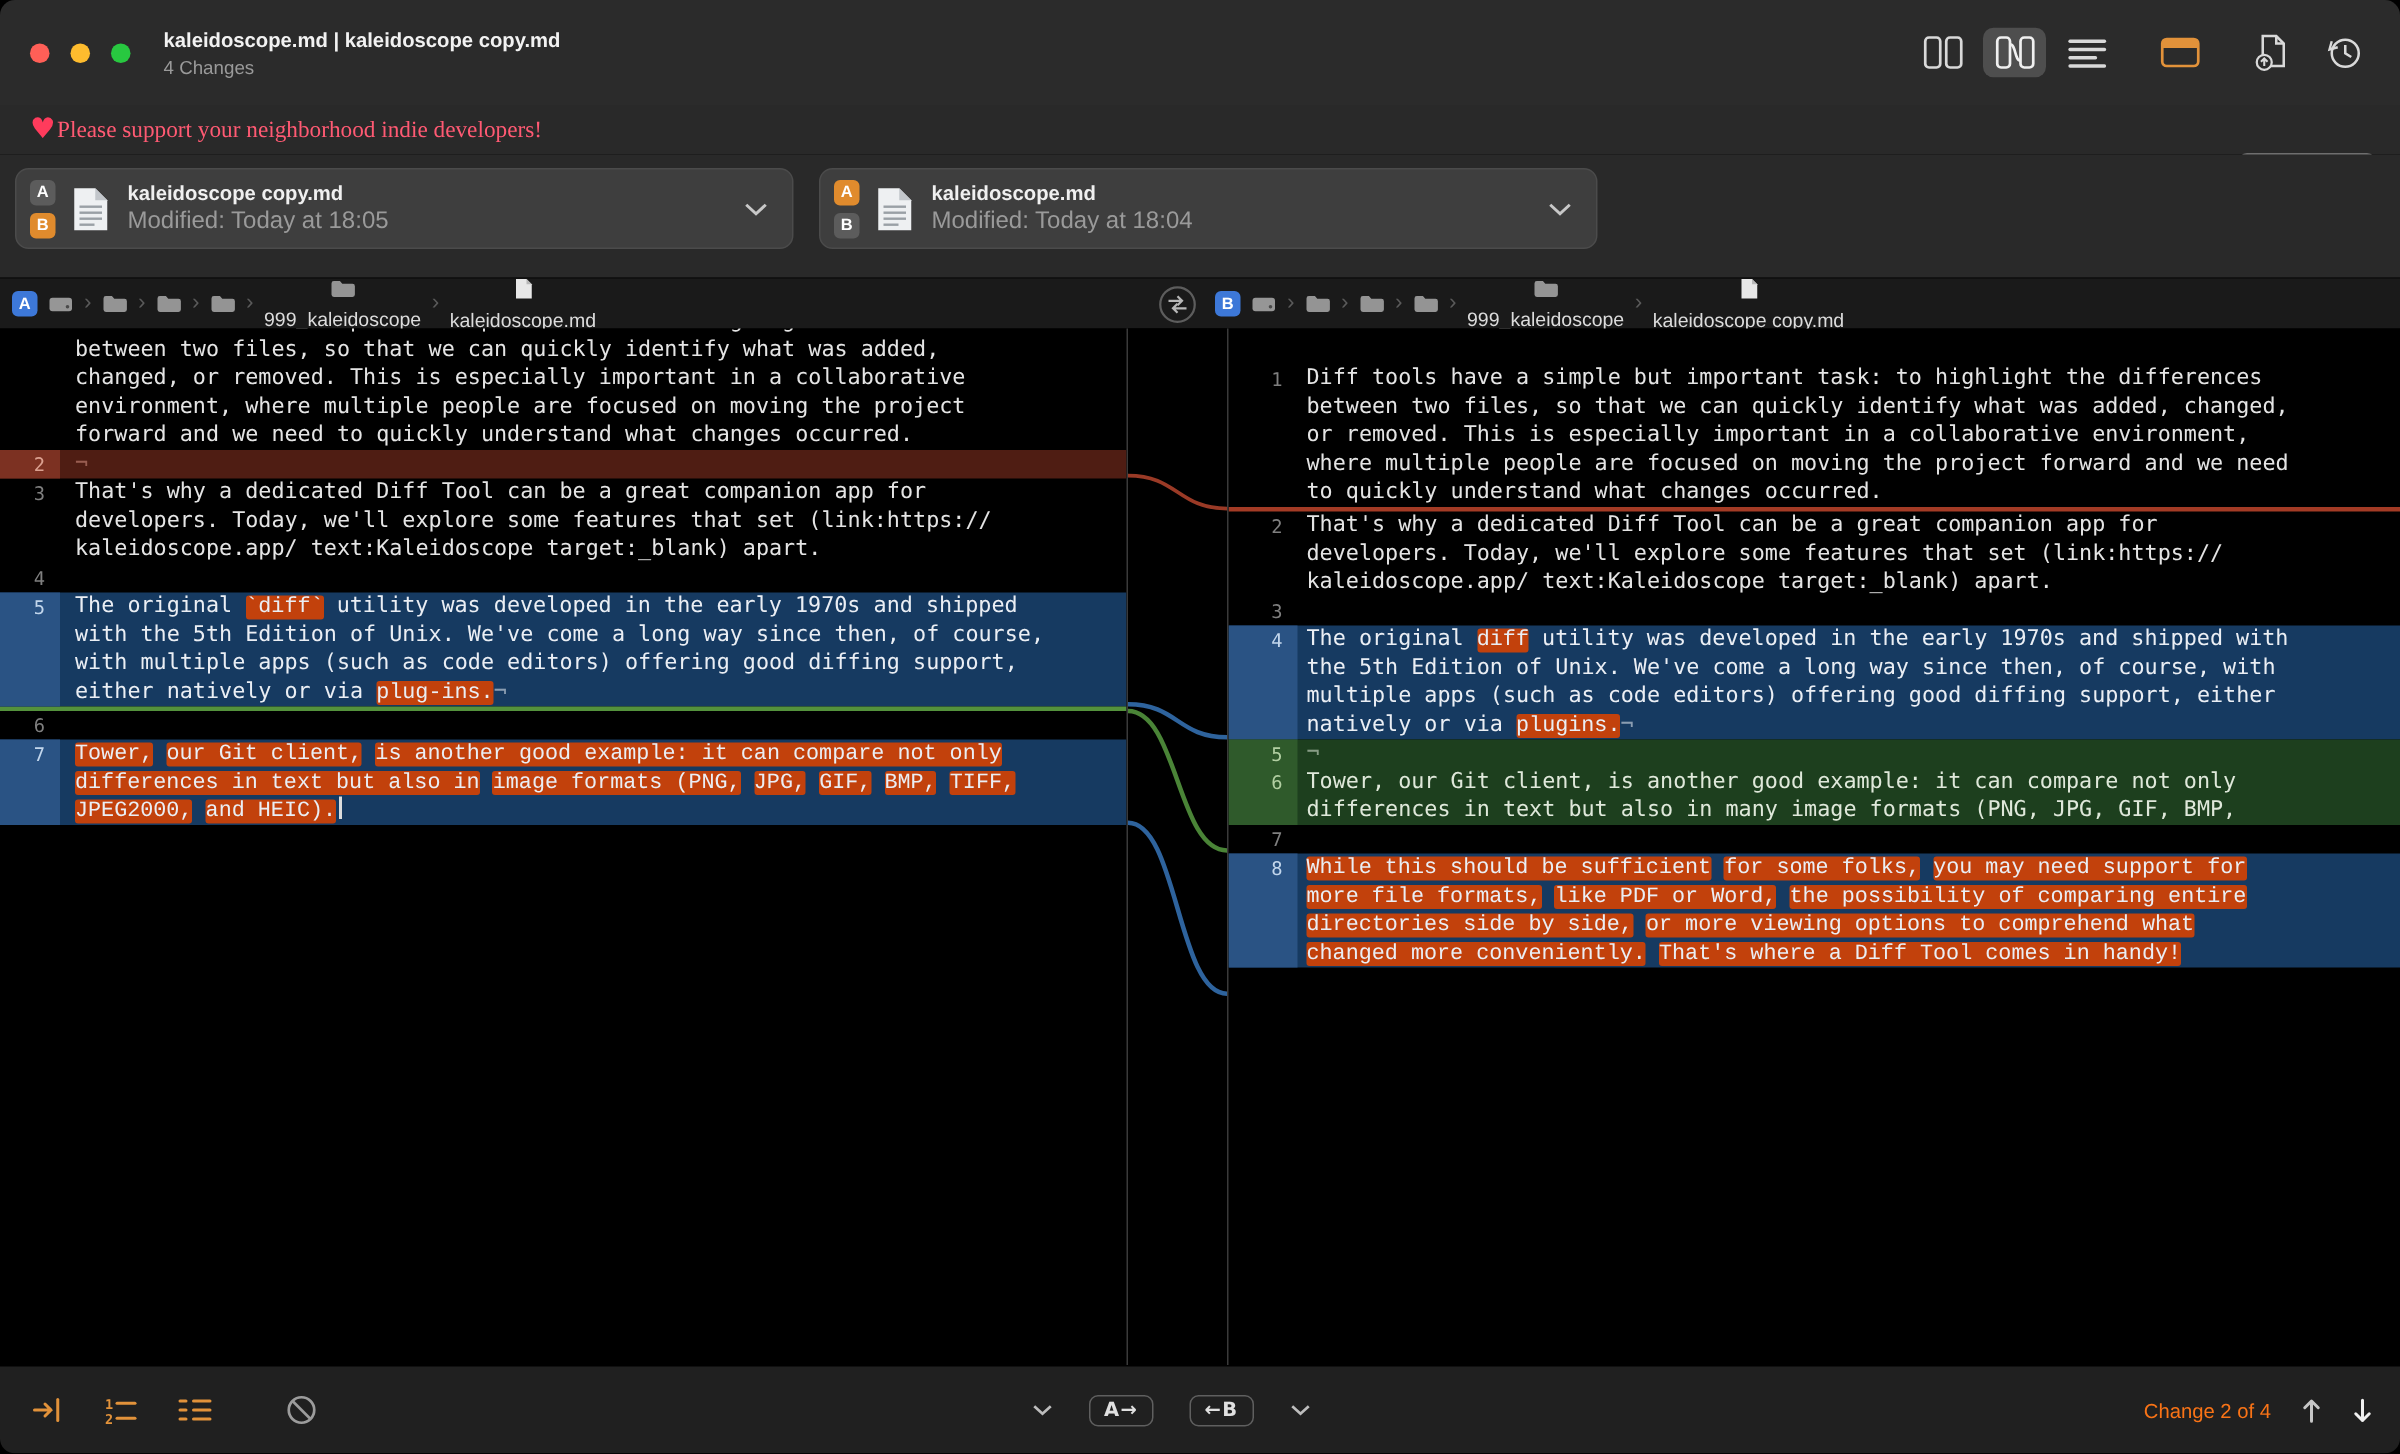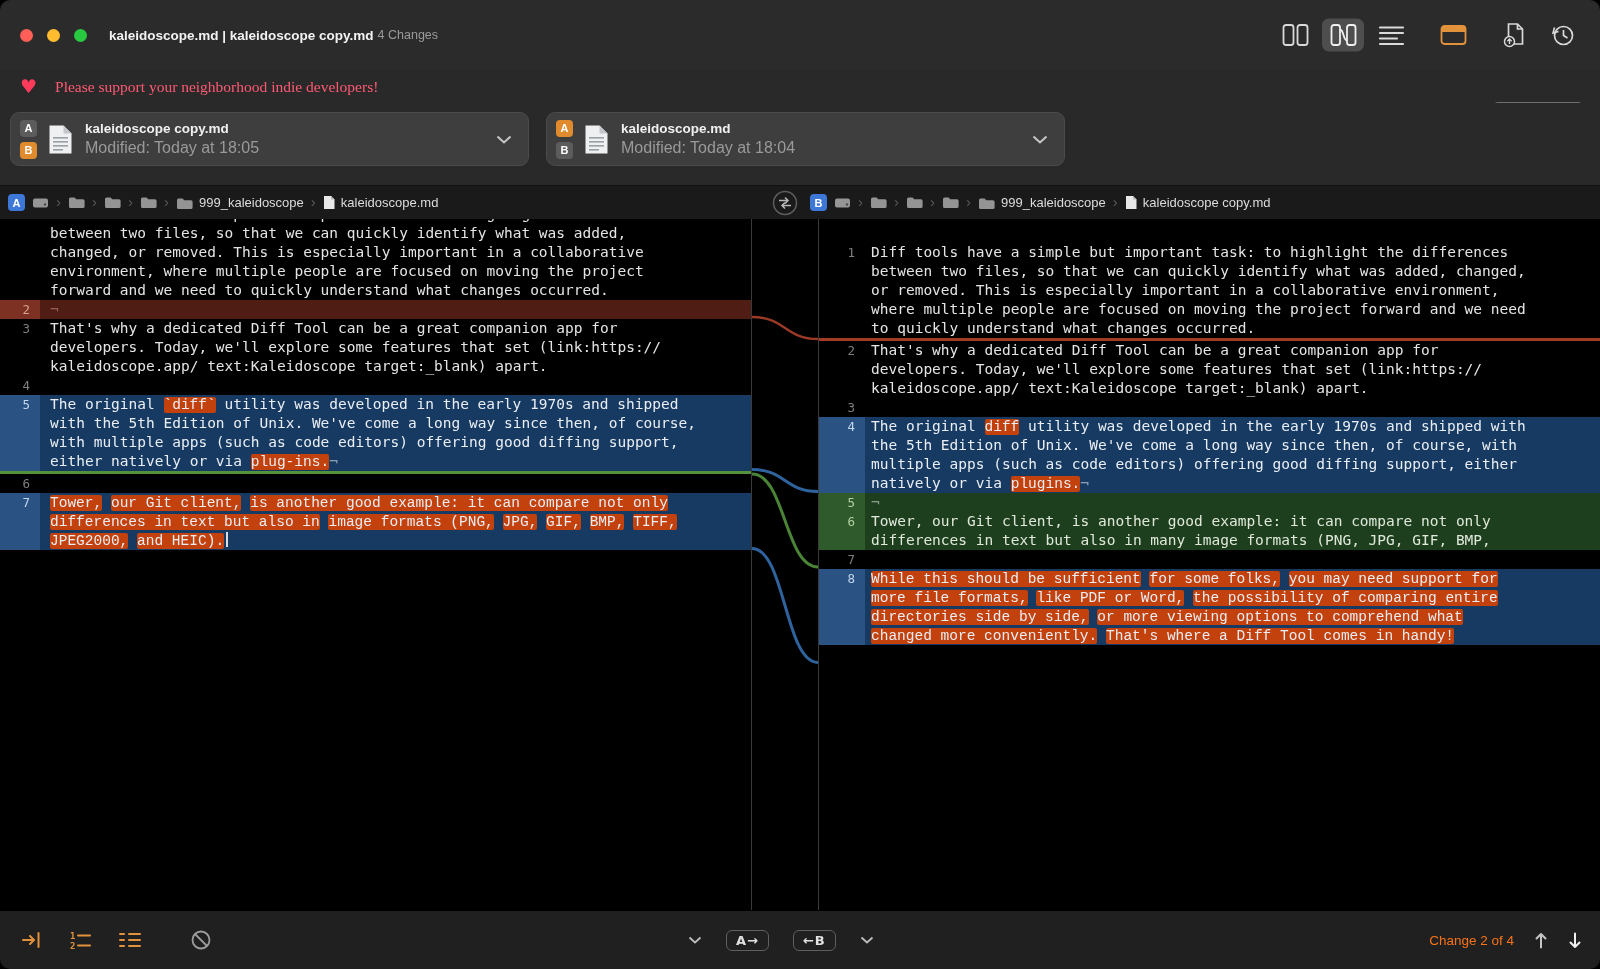--- a/index.html
+++ b/index.html
@@ -4,32 +4,32 @@
 <style>
   html,body{margin:0;padding:0;background:#000;}
   .window{position:relative;width:1600px;height:969px;background:#000;overflow:hidden;
           border-radius:10px;font-family:"Liberation Sans",sans-serif;-webkit-font-smoothing:antialiased;}
 
   
   .titlebar{position:absolute;top:0;left:0;right:0;height:70px;background:#2b2b2b;display:flex;align-items:center;}
   .traffic{display:flex;gap:14px;margin-left:20px;}
   .tl{width:13px;height:13px;border-radius:50%;}
   .tl.red{background:#ff5f57;} .tl.yellow{background:#febc2e;} .tl.green{background:#28c840;}
-  .title-col{margin-left:22px;display:flex;flex-direction:row;gap:4px;}
+  .title-col{margin-left:22px;display:flex;flex-direction:column;gap:4px;}
   .win-title{color:#f2f2f2;font-size:13.5px;font-weight:bold;}
   .win-subtitle{color:#9a9a9a;font-size:12.5px;}
   .tb-icons{position:absolute;right:16px;top:50%;transform:translateY(-50%);display:flex;align-items:center;}
   .tb-btn{display:flex;align-items:center;justify-content:center;width:42px;height:33px;border-radius:7px;cursor:default;}
   .tb-btn.selected{background:#4e4e4e;}
   .tb-gap-s{margin-right:6px;} .tb-gap-m{margin-right:20px;}
 
   
   .banner{position:absolute;top:70px;left:0;right:0;height:33px;background:#292929;display:flex;align-items:center;}
   .heart{color:#ff3b5c;font-size:19px;margin-left:20px;line-height:1;font-family:"DejaVu Sans",sans-serif;}
-  .banner-msg{color:#ff5a73;font-size:15.5px;margin-left:18px;font-family:"Liberation Serif",serif;}
+  .banner-msg{color:#ff5a73;font-size:15.5px;margin-left:1px;font-family:"Liberation Serif",serif;}
   .banner-right{margin-left:auto;display:flex;align-items:center;gap:16px;margin-right:16px;margin-top:44px;}
   .trial-note{color:#cfcfcf;font-size:13.5px;}
   .learn-more{background:#6e6e6e;color:#fff;font-size:12.5px;border:none;border-radius:6px;padding:0 14px;cursor:default;}
 
   
   .filerow{position:absolute;top:103px;left:0;right:0;height:82px;background:#292929;}
   .fcard{position:absolute;top:9px;width:519px;height:54px;background:#3e3e3e;border:1px solid #4b4b4b;border-radius:9px;
          display:flex;align-items:center;box-sizing:border-box;cursor:default;}
   .fcard.left{left:10px;} .fcard.right{left:546px;}
   .badge-col{display:flex;flex-direction:column;gap:5px;margin-left:9px;}
@@ -40,21 +40,21 @@
   .fname{color:#f0f0f0;font-size:13.5px;font-weight:bold;}
   .fmod{color:#9a9a9a;font-size:16px;}
   .fchev{margin-left:auto;margin-right:16px;display:flex;}
 
   
   .crumbbar{position:absolute;top:185px;left:0;right:0;height:33px;background:#1a1a1a;border-top:1px solid #101010;border-bottom:1px solid #000;box-sizing:content-box;}
   .crumbs{position:absolute;top:0;height:33px;display:flex;align-items:center;gap:7px;}
   .crumbs.left{left:8px;} .crumbs.right{left:810px;}
   .crumb-sep{color:#5a5a5a;font-size:15px;line-height:1;padding-bottom:2px;}
   .crumb-label{color:#dcdcdc;font-size:13px;}
-  .crumb-item{display:flex;align-items:flex-end;gap:6px;cursor:default;}
+  .crumb-item{display:flex;align-items:center;gap:6px;cursor:default;flex-direction:column;}
   .swap{position:absolute;left:772px;top:4px;width:26px;height:26px;display:flex;cursor:default;}
 
   
   .content{position:absolute;top:219px;bottom:59px;left:0;right:0;background:#000;display:flex;}
   .pane{overflow:hidden;position:relative;font-family:"DejaVu Sans Mono",monospace;font-size:14.5px;line-height:19px;color:#e4e4e4;}
   .pane-left{width:752px;border-right:1px solid #3a3a3a;box-sizing:border-box;}
   .pane-right{flex:1;border-left:1px solid #3a3a3a;box-sizing:border-box;}
   .connector{width:66px;position:relative;flex:none;background:#000;}
   .pane-left .rows{margin-top:-14px;}
   .pane-right .rows{margin-top:24px;}

